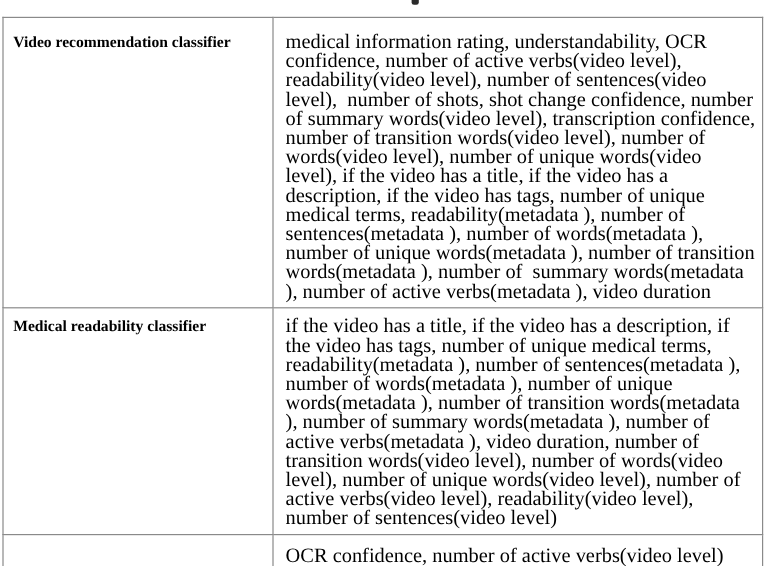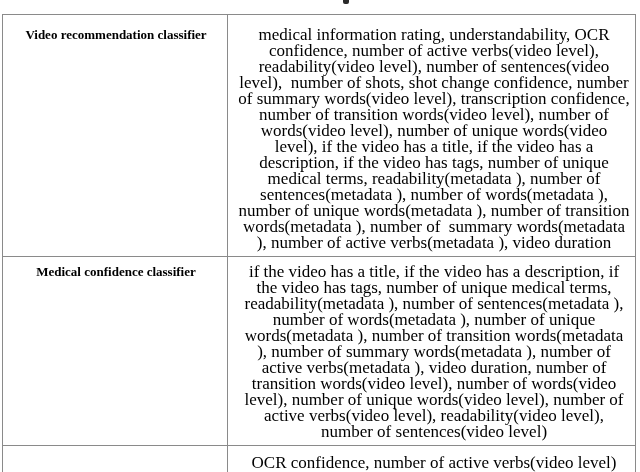--- a/index.html
+++ b/index.html
@@ -8,21 +8,20 @@
     background: #ffffff;
   }
   .page {
     position: relative;
     width: 640px;
     height: 472px;
     background: #ffffff;
     overflow: hidden;
     font-family: "Liberation Serif", "DejaVu Serif", serif;
     color: #000000;
-    text-align: center;
   }
   
   .caption-fragment {
     position: absolute;
     left: 343px;
     top: 0px;
     width: 6px;
     height: 4px;
     background: #2a2a2a;
     border-radius: 0 0 2px 2px;
@@ -68,21 +67,21 @@
 
   <div class="caption-fragment"></div>
 
   <table class="classifier-table">
     <tbody>
       <tr class="row-1">
         <td class="classifier-cell">Video recommendation classifier</td>
         <td class="features-cell">medical information rating, understandability, OCR confidence, number of active verbs(video level), readability(video level), number of sentences(video level),  number of shots, shot change confidence, number of summary words(video level), transcription confidence, number of transition words(video level), number of words(video level), number of unique words(video level), if the video has a title, if the video has a description, if the video has tags, number of unique medical terms, readability(metadata ), number of sentences(metadata ), number of words(metadata ), number of unique words(metadata ), number of transition words(metadata ), number of  summary words(metadata ), number of active verbs(metadata ), video duration</td>
       </tr>
       <tr class="row-2">
-        <td class="classifier-cell">Medical confidence classifier</td>
+        <td class="classifier-cell">Medical readability classifier</td>
         <td class="features-cell">if the video has a title, if the video has a description, if the video has tags, number of unique medical terms, readability(metadata ), number of sentences(metadata ), number of words(metadata ), number of unique words(metadata ), number of transition words(metadata ), number of summary words(metadata ), number of active verbs(metadata ), video duration, number of transition words(video level), number of words(video level), number of unique words(video level), number of active verbs(video level), readability(video level), number of sentences(video level)</td>
       </tr>
       <tr class="row-3">
         <td class="classifier-cell">Video understandability classifier</td>
         <td class="features-cell">OCR confidence, number of active verbs(video level)
 , readability(video level), number of sentences(video level), number of shots, shot change confidence,
 number of summary words(video level), transcript confidence, number of transition words(video level), number of words(video level), number of unique words(video level)</td>
       </tr>
     </tbody>
   </table>

